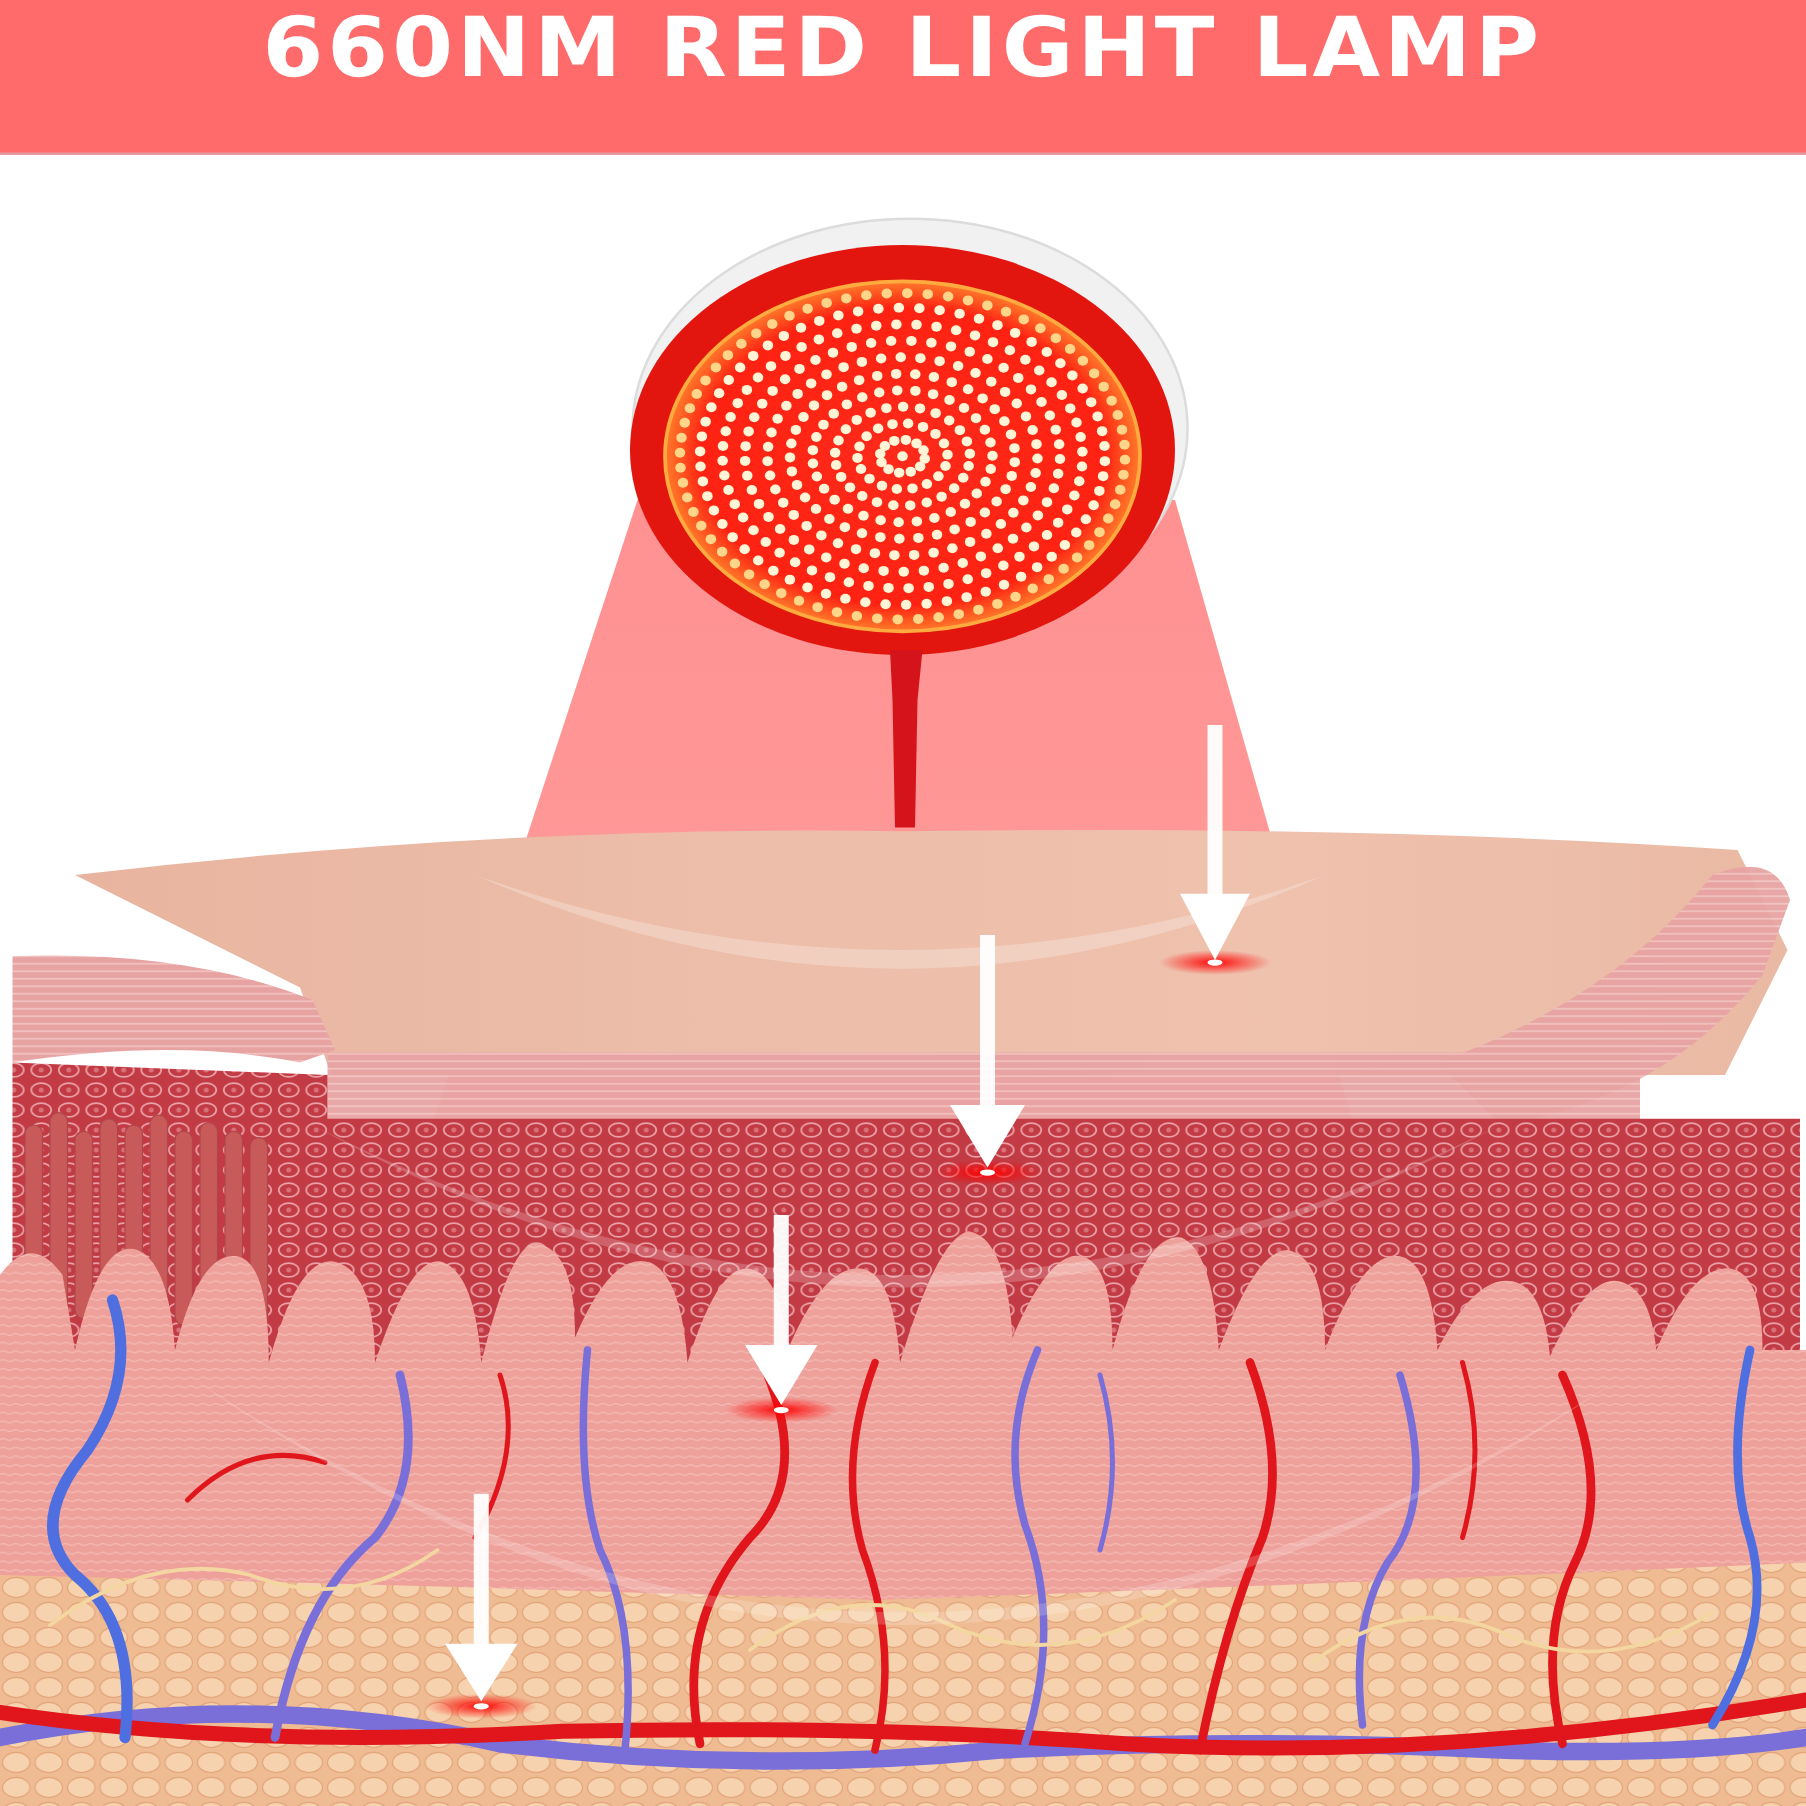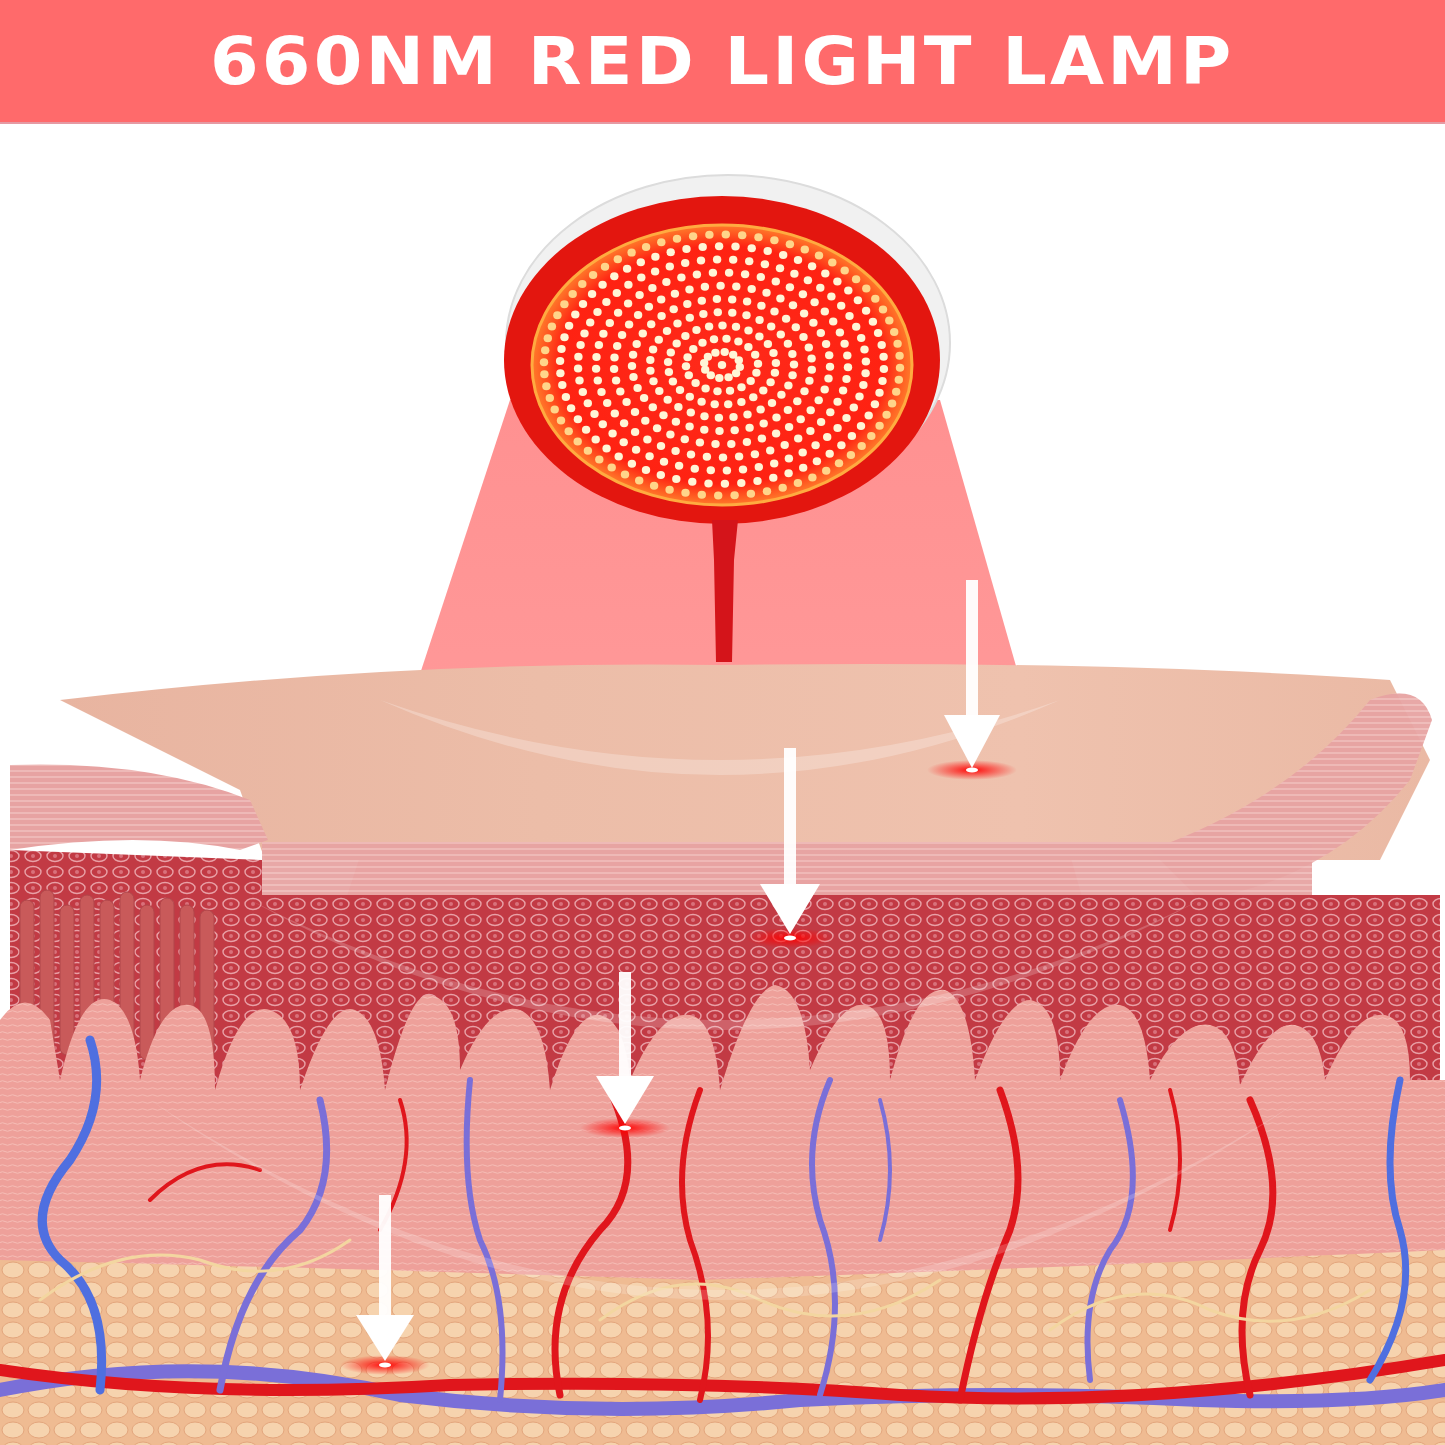--- a/index.html
+++ b/index.html
@@ -1,17 +1,17 @@
 <!DOCTYPE html>
 <html><head>
   <meta charset="utf-8">
   <style>
     html, body { margin: 0; padding: 0; }
     body { width: 1445px; height: 1445px; overflow: hidden; background: #ffffff; position: relative; font-family: "DejaVu Sans", sans-serif; }
-    .banner { position: absolute; left: 0; top: 0; width: 1445px; height: 122px; background: #ff6a6b; border-bottom: 2px solid #e59aa3; display: flex; align-items: center; justify-content: center; }
+    .banner { position: absolute; left: 0; top: 0; width: 1445px; height: 122px; background: #ff6a6b; border-bottom: 2px solid #e59aa3; display: flex; align-items: flex-start; justify-content: center; }
     .banner-title { color: #ffffff; font-family: "DejaVu Sans", sans-serif; font-weight: 700; font-size: 66px; letter-spacing: 3px; transform: scaleX(1.06); }
     .scene { position: absolute; left: 0; top: 124px; width: 1445px; height: 1321px; }
     svg { display: block; }
   </style>
 </head>
 <body>
 
 <div class="banner">
   <div class="banner-title">660NM RED LIGHT LAMP</div>
 </div>

